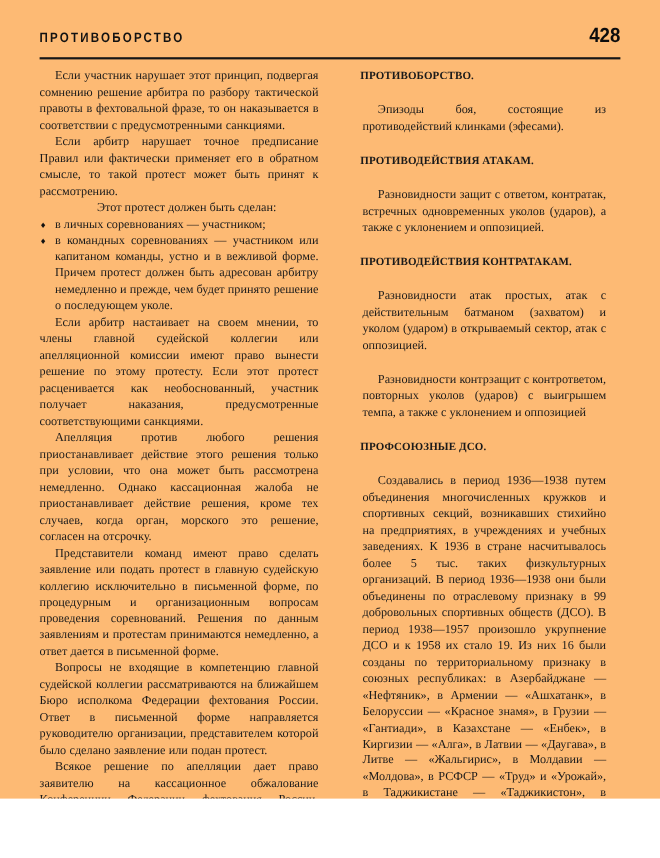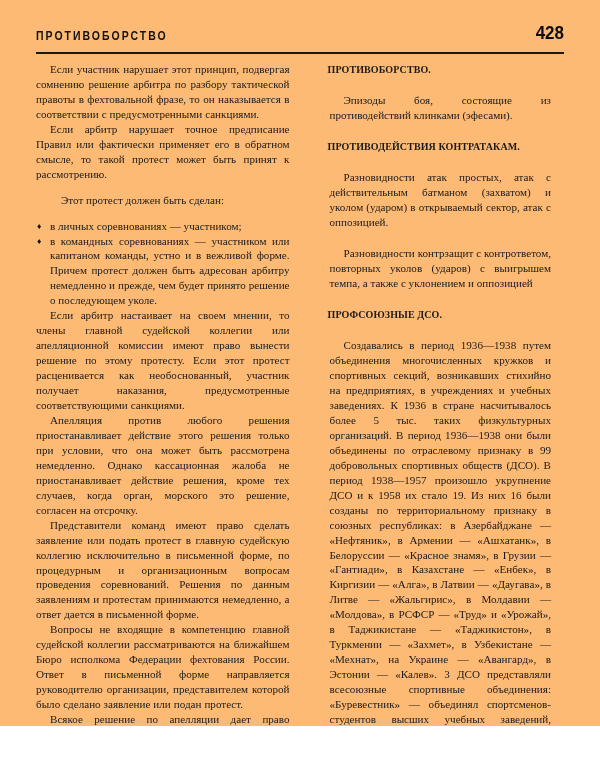--- a/index.html
+++ b/index.html
@@ -80,24 +80,24 @@
     margin: 0;
     font-size: 11.1px;
     line-height: 14.95px;
     text-align: justify;
     text-indent: 14px;
     hyphens: manual;
     word-spacing: 0.02em;
   }
 
   p.lead {
-    margin: 11px;
-    font-size: 11.1px;
-    line-height: 14.95px;
-    text-align: left;
+    margin: 0;
+    font-size: 11.1px;
+    line-height: 14.95px;
+    text-align: center;
     text-indent: 14px;
   }
 
   
   ul.bullets {
     margin: 0;
     padding: 0;
     list-style: none;
   }
   ul.bullets li {
@@ -182,20 +182,24 @@
 
     </div>
 
     <div class="col col-right">
 
       <div class="entry" style="margin-top:0">
         <p class="entry-head">ПРОТИВОБОРСТВО.</p>
         <p class="entry-body">Эпизоды боя, состоящие из противодействий клинками (эфесами).</p>
       </div>
 
+      <div class="entry">
+        <p class="entry-head">ПРОТИВОДЕЙСТВИЯ АТАКАМ.</p>
+        <p class="entry-body">Разновидности защит с ответом, контратак, встречных одновременных уколов (ударов), а также с уклонением и оппозицией.</p>
+      </div>
 
       <div class="entry">
         <p class="entry-head">ПРОТИВОДЕЙСТВИЯ КОНТРАТАКАМ.</p>
         <p class="entry-body">Разновидности атак простых, атак с действительным батманом (захватом) и уколом (ударом) в открываемый сектор, атак с оппозицией.</p>
       </div>
 
       <div class="entry">
         <p class="entry-body">Разновидности контрзащит с контрответом, повторных уколов (ударов) с выигрышем темпа, а также с уклонением и оппозицией</p>
       </div>
 

